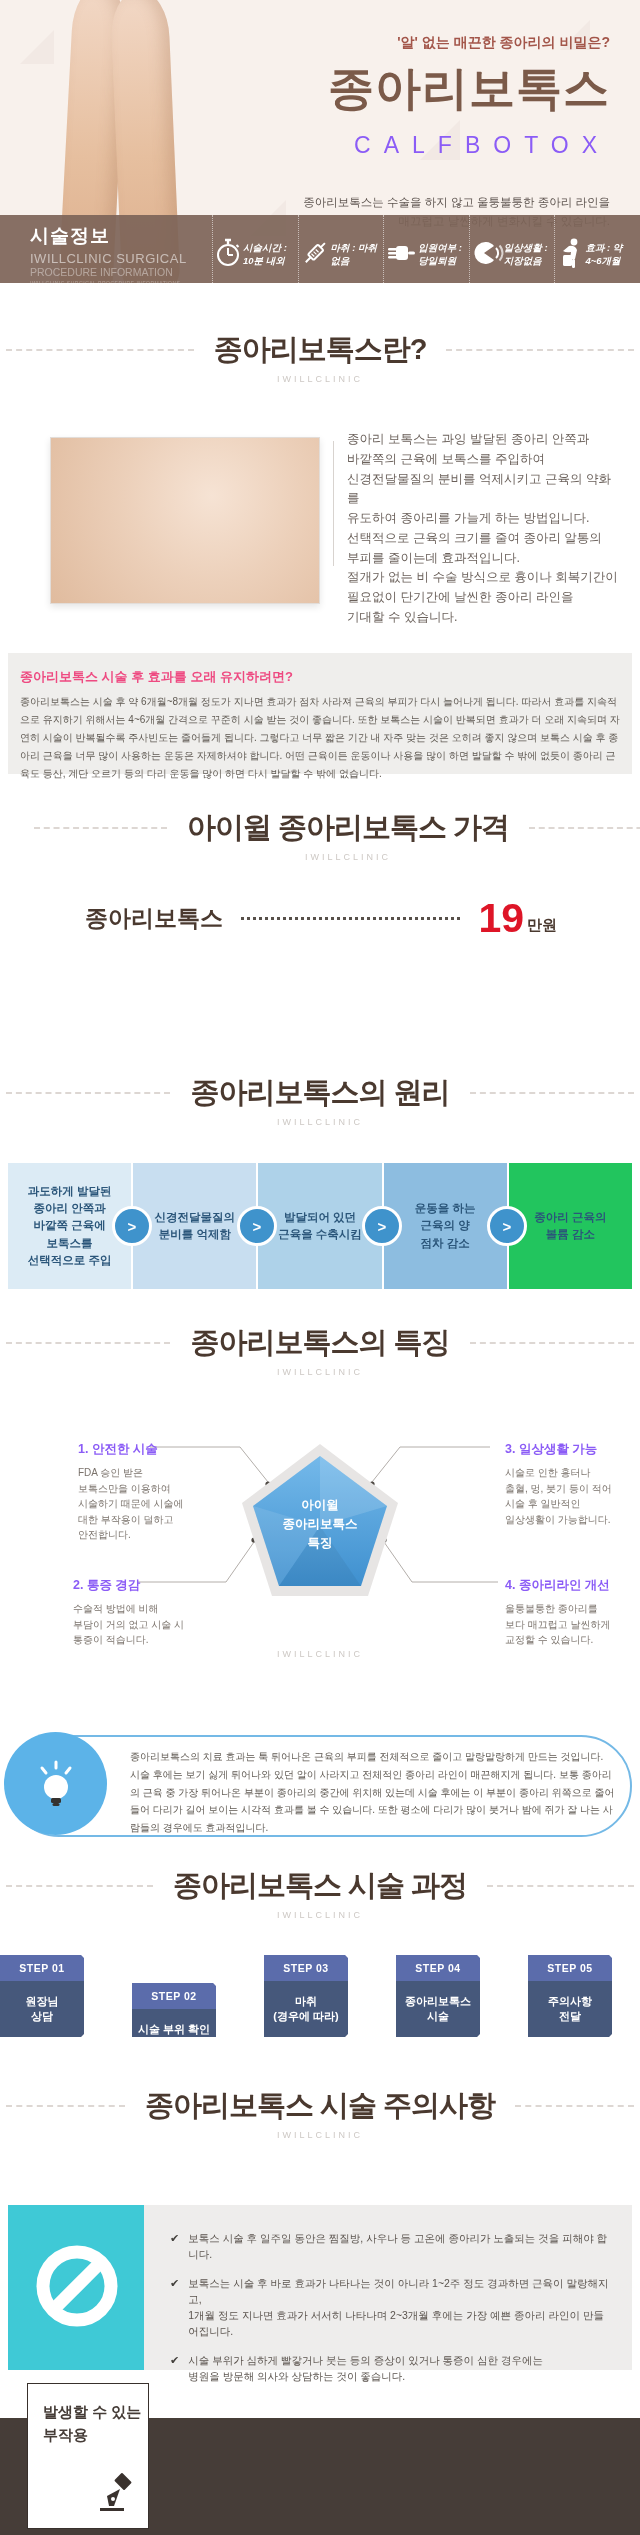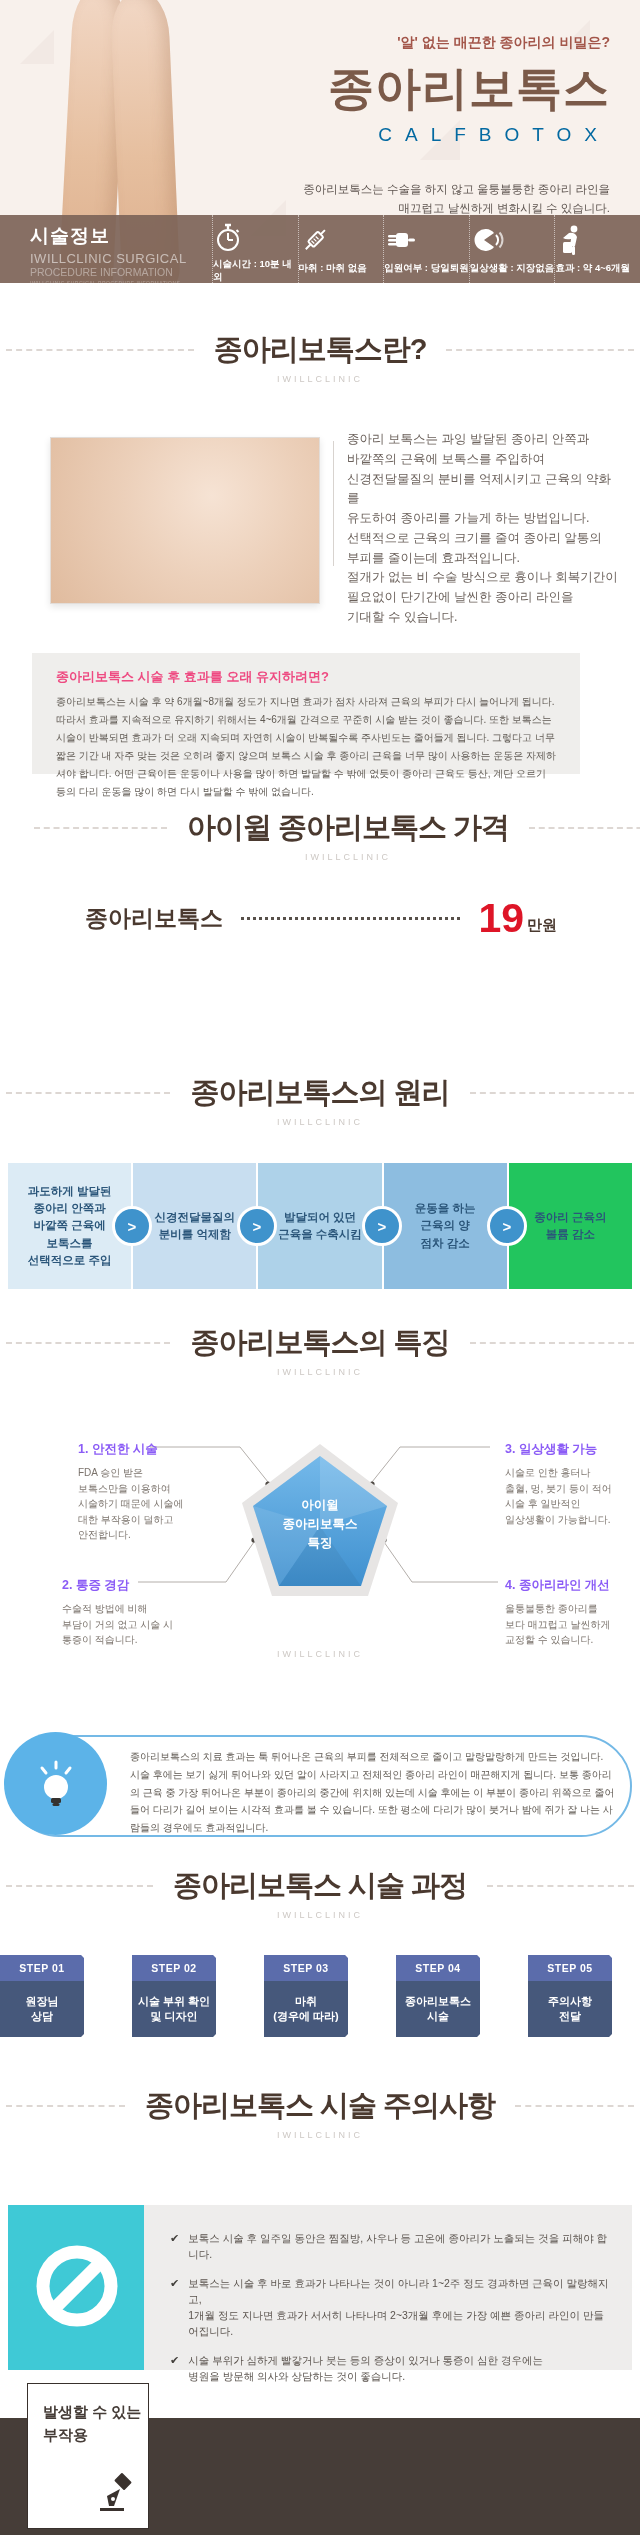--- a/index.html
+++ b/index.html
@@ -11,48 +11,48 @@
   
   .header{position:absolute;top:0;left:0;width:640px;height:283px;background:#f8f1ec;overflow:hidden;}
   .tri{position:absolute;width:0;height:0;border-style:solid;opacity:.06;}
   .leg{position:absolute;background:linear-gradient(180deg,#f2d8c6 0%,#e6bf9f 55%,#dcae8c 100%);
        border-radius:26px 26px 18px 18px / 46px 46px 22px 22px;box-shadow:inset -8px 0 14px rgba(160,110,80,.25);}
   .leg-a{left:66px;top:-14px;width:54px;height:312px;transform:rotate(3deg);}
   .leg-b{left:116px;top:-8px;width:58px;height:300px;transform:rotate(-2.5deg);}
   .header-text{position:absolute;right:30px;top:34px;text-align:right;}
   .slogan{font-size:14px;color:#a3564a;font-weight:bold;}
   .h-title{font-size:46px;font-weight:bold;color:#7b5a49;letter-spacing:1px;margin-top:6px;}
-  .h-sub{font-size:19px;color:#0369a1;letter-spacing:13px;margin-top:4px;}
+  .h-sub{font-size:23px;color:#8b5cf6;letter-spacing:13px;margin-top:12px;}
   .h-desc{font-size:11.5px;color:#5c534e;line-height:1.65;margin-top:34px;}
 
   
   .infobar{position:absolute;top:215px;left:0;width:640px;height:68px;background:rgba(125,100,88,.92);display:flex;}
   .ib-left{width:212px;box-sizing:border-box;padding:8px 0 0 30px;}
   .ib-title{font-size:19px;font-weight:bold;color:#fff;letter-spacing:1px;}
   .ib-sub1{font-size:13px;color:rgba(255,255,255,.55);margin-top:2px;letter-spacing:.5px;}
   .ib-sub2{font-size:10.5px;color:rgba(255,255,255,.4);}
   .ib-fine{font-size:5px;color:rgba(255,255,255,.35);margin-top:2px;line-height:1.5;letter-spacing:.5px;}
   .ib-items{flex:1;display:flex;}
-  .ib-item{flex:1;display:flex;flex-direction:column;align-items:flex-start;border-left:1px dotted rgba(255,255,255,.55);padding-top:7px;}
+  .ib-item{flex:1;display:flex;flex-direction:row;align-items:center;border-left:1px dotted rgba(255,255,255,.55);padding-top:7px;font-style:italic;}
   .ib-icon{height:36px;display:flex;align-items:center;justify-content:center;}
   .ib-label{font-size:9.5px;color:#fff;font-weight:bold;margin-top:4px;}
 
   
   .section-title{position:absolute;left:0;width:640px;}
   .st-row{display:flex;align-items:center;padding:0 6px;}
   .st-line{flex:1;border-top:2px dashed #ddd7d3;}
   .st-text{margin:0 20px;font-size:29px;font-weight:bold;color:#4a392f;letter-spacing:-1px;white-space:nowrap;}
   .st-wm{text-align:center;font-size:9px;letter-spacing:3px;color:#cdc8c4;margin-top:4px;}
 
   
   .about-photo{position:absolute;left:50px;top:437px;width:268px;height:165px;border:1px solid #e2ddd9;
      background:radial-gradient(circle at 60% 35%,#f6e3d4 0%,#ecd0ba 45%,#e0bb9e 100%);box-shadow:0 3px 7px rgba(0,0,0,.1);}
   .about-divider{position:absolute;left:333px;top:441px;height:125px;border-left:1px solid #d8d3cf;}
   .about-text{position:absolute;left:347px;top:430px;width:272px;font-size:12.5px;color:#6b615b;line-height:1.58;}
-  .maintain-box{position:absolute;left:8px;top:653px;width:548px;height:121px;background:#efeeec;box-sizing:border-box;padding:15px 24px;margin-left:24px;}
+  .maintain-box{position:absolute;left:8px;top:653px;width:624px;height:121px;background:#efeeec;box-sizing:border-box;padding:15px 12px;}
   .maintain-title{font-size:13px;font-weight:bold;color:#ee4a81;}
   .maintain-body{font-size:10px;color:#5f5952;line-height:1.8;margin-top:7px;}
 
   
   .price-row{position:absolute;left:85px;top:898px;width:472px;display:flex;align-items:center;}
   .price-item{font-size:23px;font-weight:bold;color:#4a392f;}
   .price-dots{flex:1;border-top:3px dotted #57504a;margin:0 18px;height:0;}
   .price-value{font-size:41px;font-weight:bold;color:#de1527;line-height:1;}
   .price-unit{font-size:15px;font-weight:bold;color:#4a392f;margin:14px 0 0 3px;}
 
@@ -313,21 +313,21 @@
 대한 부작용이 덜하고
 안전합니다.</div>
   </div>
   <div class="feature" style="left:505px;top:1441px;width:128px;">
     <div class="f-title">3. 일상생활 가능</div>
     <div class="f-desc pre">시술로 인한 흉터나
 출혈, 멍, 붓기 등이 적어
 시술 후 일반적인
 일상생활이 가능합니다.</div>
   </div>
-  <div class="feature" style="left:62px;top:1577px;width:160px;">
+  <div class="feature" style="left:73px;top:1577px;width:160px;">
     <div class="f-title">2. 통증 경감</div>
     <div class="f-desc pre">수술적 방법에 비해
 부담이 거의 없고 시술 시
 통증이 적습니다.</div>
   </div>
   <div class="feature" style="left:505px;top:1577px;width:132px;">
     <div class="f-title">4. 종아리라인 개선</div>
     <div class="f-desc pre">울퉁불퉁한 종아리를
 보다 매끄럽고 날씬하게
 교정할 수 있습니다.</div>
@@ -358,21 +358,21 @@
       <div class="st-line"></div>
       </div>
     <div class="st-wm">IWILLCLINIC</div>
   </div>
   <div class="steps">
     <div class="step" style="left:0;">
       <div class="step-head">STEP 01</div>
       <div class="step-body pre">원장님
 상담</div>
     </div>
-    <div class="step" style="left:132px;">
+    <div class="step" style="left:132px;margin-top:28px;">
       <div class="step-head">STEP 02</div>
       <div class="step-body pre">시술 부위 확인
 및 디자인</div>
     </div>
     <div class="step" style="left:264px;">
       <div class="step-head">STEP 03</div>
       <div class="step-body pre">마취
 (경우에 따라)</div>
     </div>
     <div class="step" style="left:396px;">

